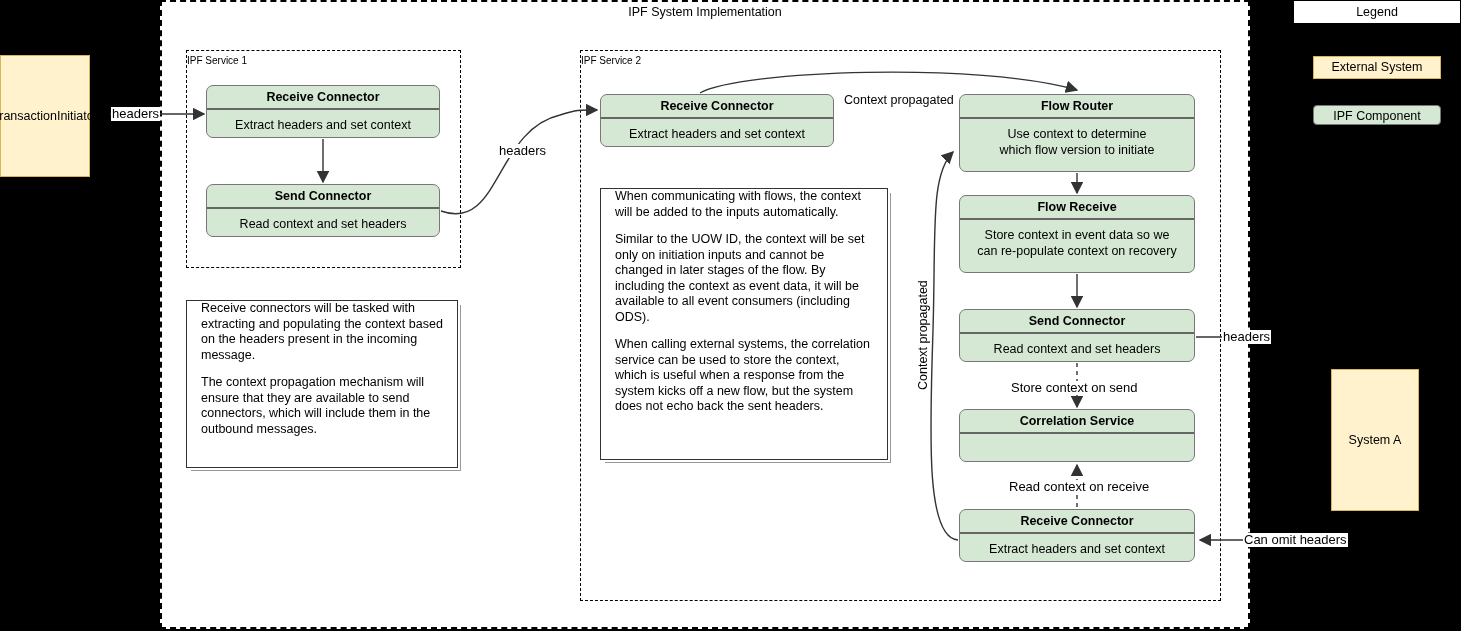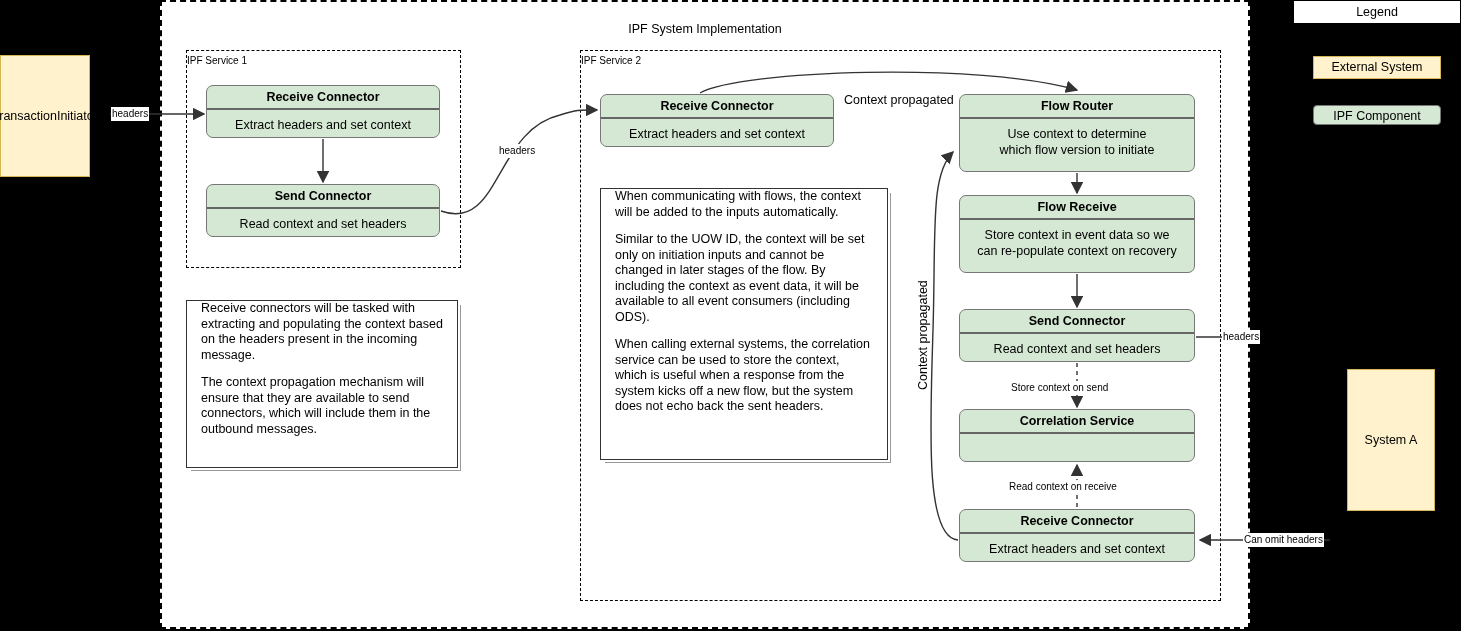--- a/index.html
+++ b/index.html
@@ -3,21 +3,21 @@
 <meta charset="utf-8">
 <style>
   html,body{margin:0;padding:0;background:#000;}
   body{width:1461px;height:631px;position:relative;overflow:hidden;
        font-family:"Liberation Sans","DejaVu Sans",sans-serif;color:#000;}
   .canvas{position:absolute;left:0;top:0;width:1461px;height:631px;}
 
   
   .sys-container{position:absolute;left:160px;top:0px;width:1090px;height:629px;
        background:#ffffff;border:2px dashed #000;border-top-width:2px;box-sizing:border-box;}
-  .sys-title{position:absolute;left:0;top:5px;width:1090px;text-align:center;font-size:12.5px;margin-top:17px;}
+  .sys-title{position:absolute;left:0;top:5px;width:1090px;text-align:center;font-size:12.5px;}
 
   
   .svc{position:absolute;border:1px dashed #000;background:transparent;box-sizing:border-box;}
   .svc-title{position:absolute;top:4px;left:0;width:100%;text-align:left;font-size:10px;}
 
   
   .card{position:absolute;background:#d5e8d4;border:1px solid #777;border-radius:7px;
         box-sizing:border-box;overflow:hidden;}
   .card .hd{height:22px;line-height:22px;text-align:center;font-weight:bold;font-size:12.5px;
             border-bottom:2px solid #666;}
@@ -29,21 +29,21 @@
        font-size:12.5px;line-height:17px;}
 
   
   .note{position:absolute;background:#fff;border:1.5px solid #333;box-sizing:border-box;
         font-size:12.5px;line-height:15.5px;padding:0 14px;
         box-shadow:3px 3px 0 -1px #fff, 4px 4px 0 -1px #999;}
   .note p{margin:0 0 12px 0;}
   .note p:last-child{margin-bottom:0;}
 
   
-  .elabel{position:absolute;background:#fff;font-size:10px;white-space:nowrap;padding:0 1px;line-height:14px;}
+  .elabel{position:absolute;background:#fff;font-size:13px;white-space:nowrap;padding:0 1px;line-height:14px;}
   .plainlabel{position:absolute;font-size:12.5px;white-space:nowrap;line-height:14px;}
   .vlabel{position:absolute;font-size:12.5px;white-space:nowrap;
           transform:rotate(-90deg);transform-origin:left top;}
 
   
   .legend-title{position:absolute;left:1293px;top:0px;width:168px;height:24px;background:#fff;
        border:1px solid #000;box-sizing:border-box;text-align:center;line-height:22px;font-size:12.5px;}
   .legend-ext{position:absolute;left:1313px;top:56px;width:128px;height:23px;background:#fff2cc;
        border:1px solid #d6b656;box-sizing:border-box;text-align:center;line-height:21px;font-size:12.5px;}
   .legend-ipf{position:absolute;left:1313px;top:105px;width:128px;height:20px;background:#d5e8d4;
@@ -57,21 +57,21 @@
 <div class="canvas">
 
   <div class="sys-container"></div>
   <div class="sys-title" style="left:160px;width:1090px;">IPF System Implementation</div>
 
   <div class="ext" style="left:0px;top:55px;width:90px;height:122px;flex-direction:row;">
     <span>Transaction</span>
     <span>Initiator</span>
   </div>
 
-  <div class="ext" style="left:1331px;top:369px;width:88px;height:142px;margin-left:16px;">
+  <div class="ext" style="left:1331px;top:369px;width:88px;height:142px;">
     <span>System A</span>
   </div>
 
   <div class="svc" style="left:186px;top:50px;width:275px;height:218px;">
     <div class="svc-title">IPF Service 1</div>
   </div>
 
   <div class="card" style="left:206px;top:85px;width:234px;height:53px;">
     <div class="hd">Receive Connector</div>
     <div class="bd">Extract headers and set context</div>

